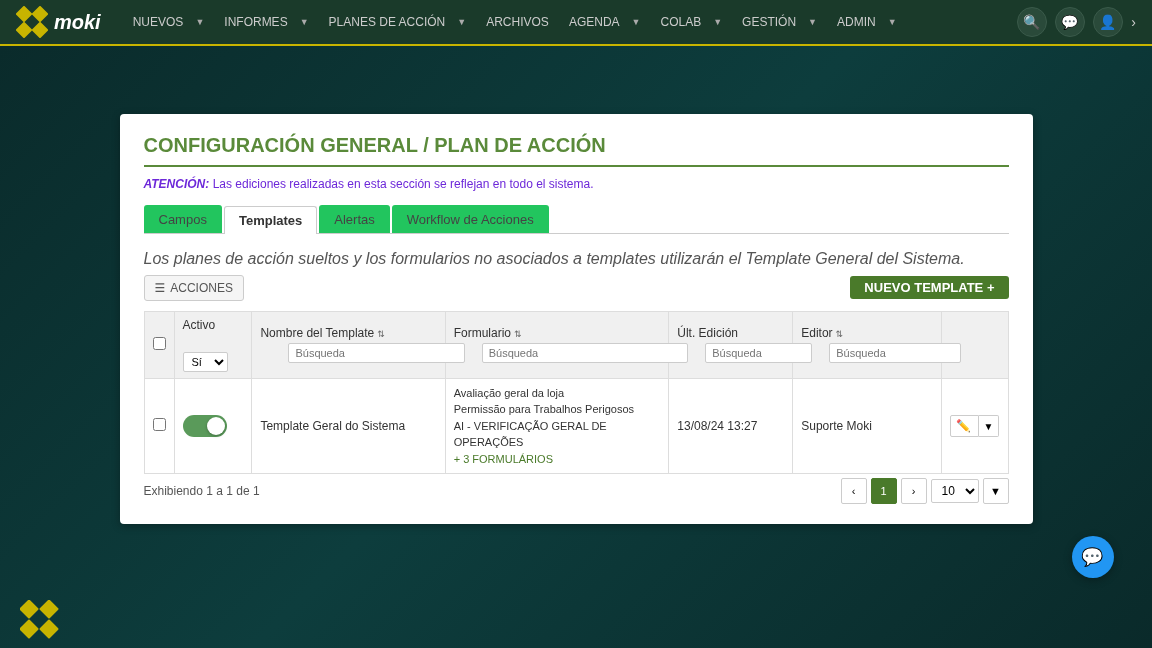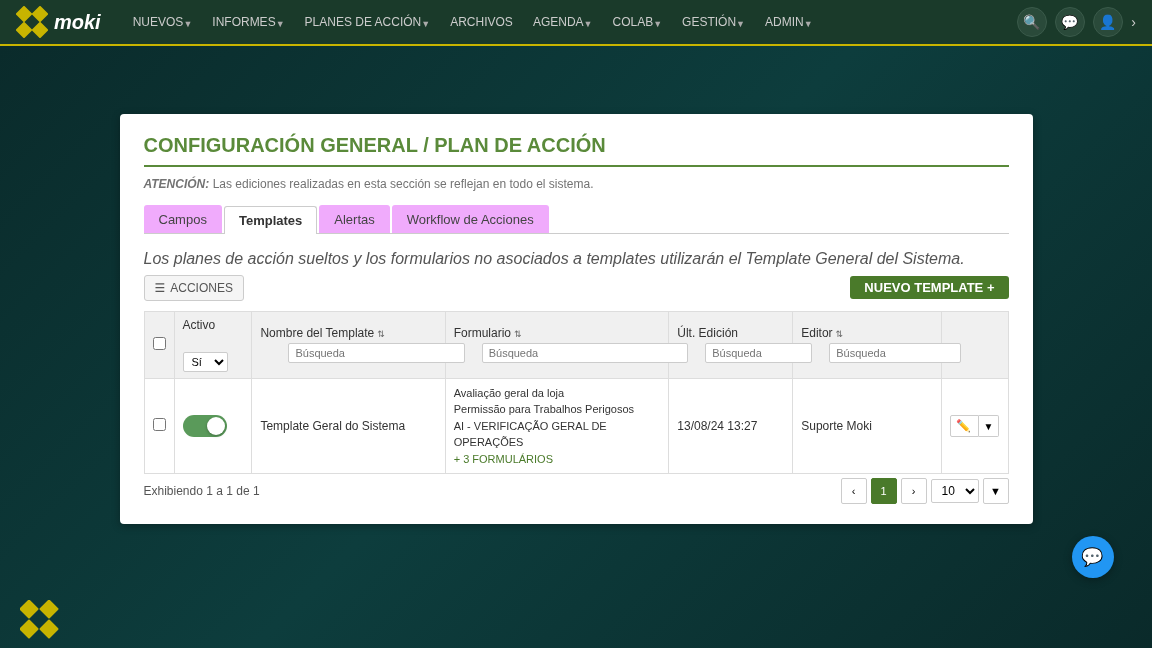--- a/index.html
+++ b/index.html
@@ -40,22 +40,22 @@
       font-size: 20px;
       font-weight: bold;
       font-style: italic;
     }
     .nav-item {
       color: #ccc;
       font-size: 12px;
       padding: 4px 8px;
       cursor: pointer;
       display: flex;
-      align-items: flex-end;
-      gap: 0;
+      align-items: center;
+      gap: 12px;
       white-space: nowrap;
     }
     .nav-arrow {
       font-size: 9px;
       color: #aaa;
     }
     .nav-spacer { flex: 1; }
     .nav-icon-btn {
       width: 30px;
       height: 30px;
@@ -98,41 +98,41 @@
     .page-title {
       color: #5a8a3a;
       font-size: 20px;
       font-weight: bold;
       border-bottom: 2px solid #5a8a3a;
       padding-bottom: 8px;
       margin-bottom: 10px;
     }
     .attention-note {
       font-size: 12px;
-      color: #737373;
+      color: #6d28d9;
       margin-bottom: 14px;
     }
     .attention-note strong { font-weight: bold; font-style: italic; }
 
     
     .tabs {
       display: flex;
       border-bottom: 1px solid #ccc;
       margin-bottom: 16px;
     }
     .tab {
       padding: 6px 14px;
       cursor: pointer;
       font-size: 13px;
       color: #444;
       border: 1px solid transparent;
       border-bottom: none;
       border-radius: 3px 3px 0 0;
       margin-right: 2px;
-      background: #f0abfc;
+      background: #22c55e;
     }
     .tab.active {
       background: white;
       border-color: #ccc;
       border-bottom-color: white;
       color: #333;
       font-weight: bold;
       position: relative;
       top: 1px;
     }

